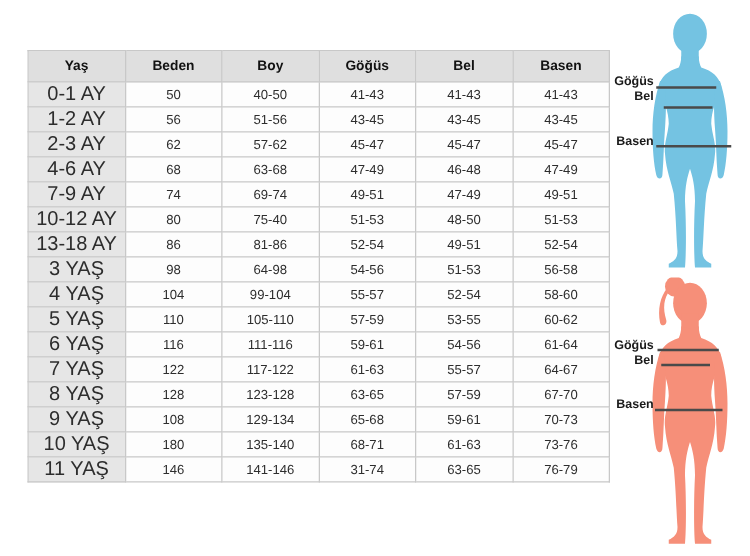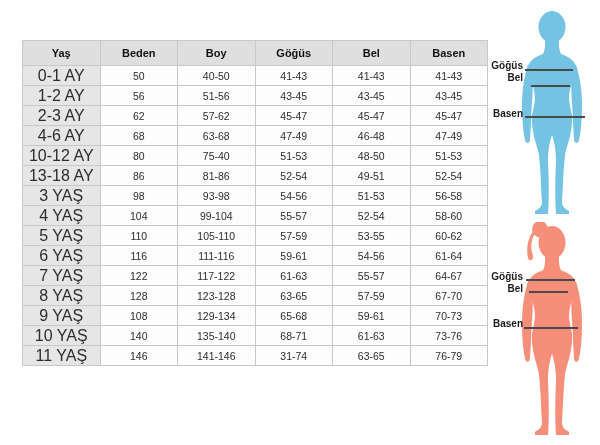--- a/index.html
+++ b/index.html
@@ -99,39 +99,47 @@
         </tr>
         <tr>
           <td class="agecol">4-6 AY</td>
           <td>68</td>
           <td>63-68</td>
           <td>47-49</td>
           <td>46-48</td>
           <td>47-49</td>
         </tr>
         <tr>
+          <td class="agecol">7-9 AY</td>
+          <td>74</td>
+          <td>69-74</td>
+          <td>49-51</td>
+          <td>47-49</td>
+          <td>49-51</td>
+        </tr>
+        <tr>
           <td class="agecol">10-12 AY</td>
           <td>80</td>
           <td>75-40</td>
           <td>51-53</td>
           <td>48-50</td>
           <td>51-53</td>
         </tr>
         <tr>
           <td class="agecol">13-18 AY</td>
           <td>86</td>
           <td>81-86</td>
           <td>52-54</td>
           <td>49-51</td>
           <td>52-54</td>
         </tr>
         <tr>
           <td class="agecol">3 YAŞ</td>
           <td>98</td>
-          <td>93-98</td>
+          <td>64-98</td>
           <td>54-56</td>
           <td>51-53</td>
           <td>56-58</td>
         </tr>
         <tr>
           <td class="agecol">4 YAŞ</td>
           <td>104</td>
           <td>99-104</td>
           <td>55-57</td>
           <td>52-54</td>
@@ -172,21 +180,21 @@
         <tr>
           <td class="agecol">9 YAŞ</td>
           <td>108</td>
           <td>129-134</td>
           <td>65-68</td>
           <td>59-61</td>
           <td>70-73</td>
         </tr>
         <tr>
           <td class="agecol">10 YAŞ</td>
-          <td>140</td>
+          <td>180</td>
           <td>135-140</td>
           <td>68-71</td>
           <td>61-63</td>
           <td>73-76</td>
         </tr>
         <tr>
           <td class="agecol">11 YAŞ</td>
           <td>146</td>
           <td>141-146</td>
           <td>31-74</td>

